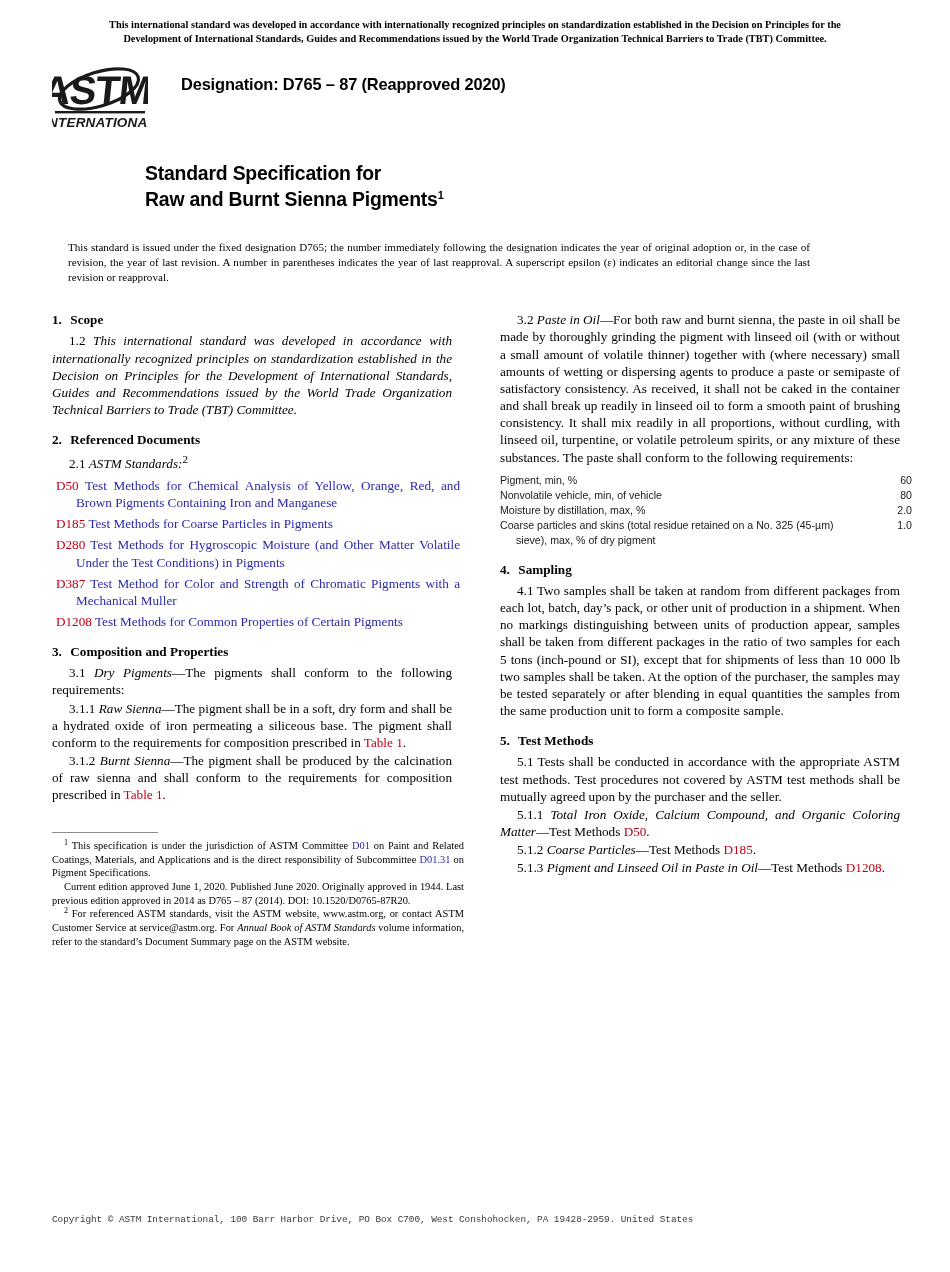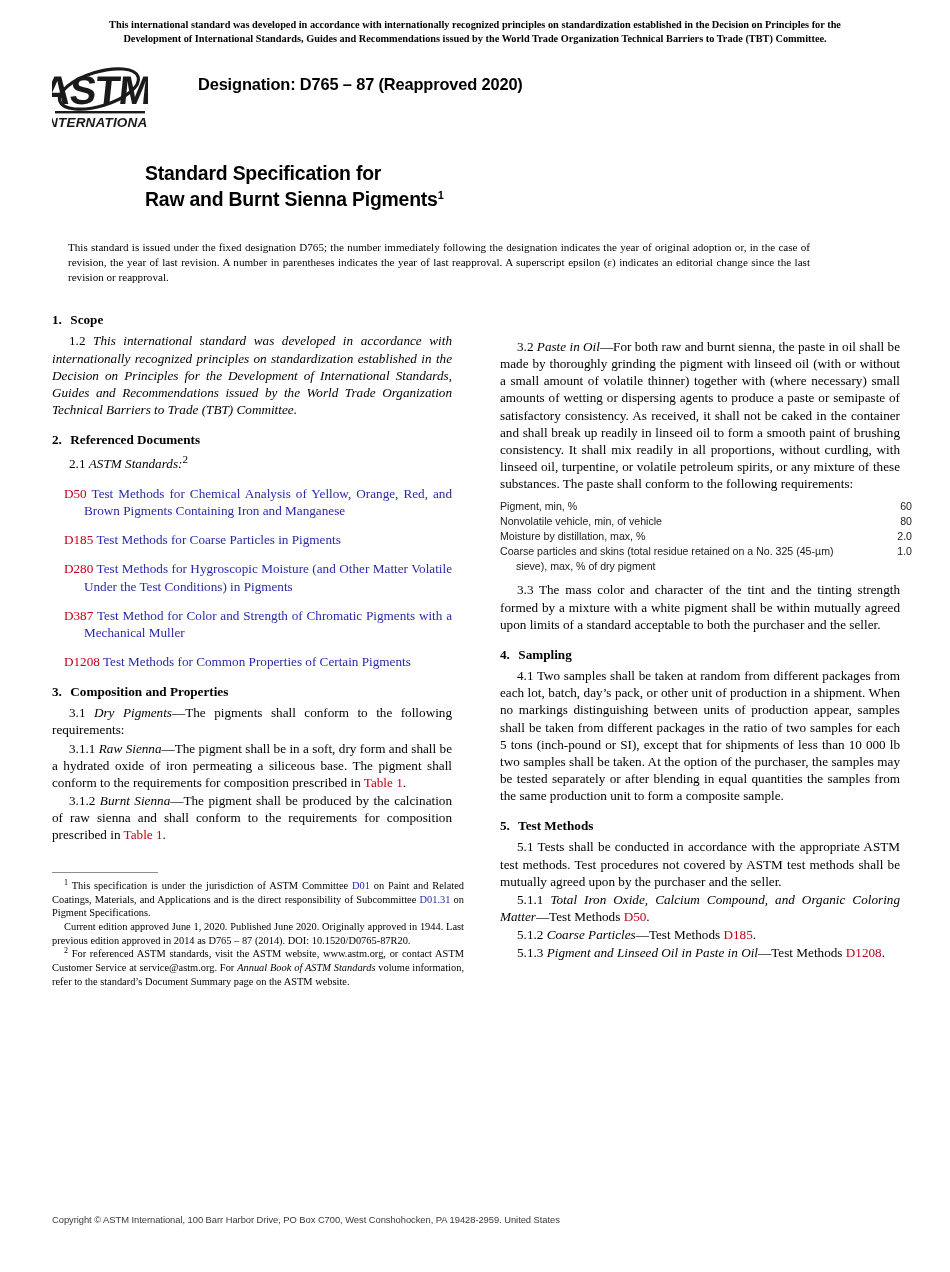--- a/index.html
+++ b/index.html
@@ -39,21 +39,21 @@
     height: 74px;
     position: relative;
     flex: 0 0 96px;
   }
   .logo svg { display: block; }
   .designation {
     font-family: "Liberation Sans", sans-serif;
     font-size: 16.4px;
     font-weight: bold;
     letter-spacing: -0.15px;
-    margin-left: 50px;
+    margin-left: 33px;
     margin-top: 16px;
     white-space: nowrap;
   }
 
   
   .title-block {
     margin: 26px 0 0 145px;
     font-family: "Liberation Sans", sans-serif;
     font-size: 19.4px;
     font-weight: bold;
@@ -74,21 +74,20 @@
     text-align: justify;
     text-justify: inter-word;
   }
 
   
   .columns {
     position: relative;
     margin: 26px 52px 0 52px;
     display: flex;
     gap: 36px;
-    align-items: center;
   }
   .col { width: 412px; flex: 0 0 412px; position: relative; }
 
   h2.sec {
     font-size: 13.2px;
     font-weight: bold;
     margin: 13px 0 4px 0;
     line-height: 1.3;
   }
   h2.sec.first { margin-top: 0; }
@@ -110,21 +109,21 @@
 
   
   .reflist { margin: 2px 0 0 0; }
   .refitem {
     font-size: 13.2px;
     line-height: 1.30;
     text-align: justify;
     text-justify: inter-word;
     padding-left: 20px;
     text-indent: -20px;
-    margin: 12px;
+    margin: 4px;
   }
 
   
   .req-table {
     font-family: "Liberation Sans", sans-serif;
     font-size: 10.6px;
     line-height: 1.42;
     width: 100%;
     border-collapse: collapse;
     margin: 7px 0 7px 0;
@@ -150,21 +149,21 @@
     text-justify: inter-word;
     text-indent: 12px;
   }
   p.fn sup { font-size: 8px; vertical-align: super; line-height: 0; }
 
   
   .copyright {
     position: absolute;
     left: 52px;
     top: 1196px;
-    font-family: Liberation Sans, sans-serif;
+    font-family: Liberation Mono, monospace;
     font-size: 9.4px;
     color: #3a3a3a;
     letter-spacing: -0.05px;
   }
 </style>
 </head>
 <body>
 
 <div class="page">
 
@@ -304,24 +303,20 @@
           <tr>
             <td class="lbl">
               <span>Coarse particles and skins (total residue retained on a No. 325 (45-µm)</span>
               <span class="cont">sieve), max, % of dry pigment</span>
             </td>
             <td class="val">1.0</td>
           </tr>
         </tbody>
       </table>
 
-      <p class="para">
-        <span>3.3</span>
-        <span>The mass color and character of the tint and the tinting strength formed by a mixture with a white pigment shall be within mutually agreed upon limits of a standard acceptable to both the purchaser and the seller.</span>
-      </p>
 
       <h2 class="sec">
         <span class="num">4.</span>
         <span>Sampling</span>
       </h2>
 
       <p class="para">
         <span>4.1</span>
         <span>Two samples shall be taken at random from different packages from each lot, batch, day’s pack, or other unit of production in a shipment. When no markings distinguishing between units of production appear, samples shall be taken from different packages in the ratio of two samples for each 5 tons (inch-pound or SI), except that for shipments of less than 10 000 lb two samples shall be taken. At the option of the purchaser, the samples may be tested separately or after blending in equal quantities the samples from the same production unit to form a composite sample.</span>
       </p>

